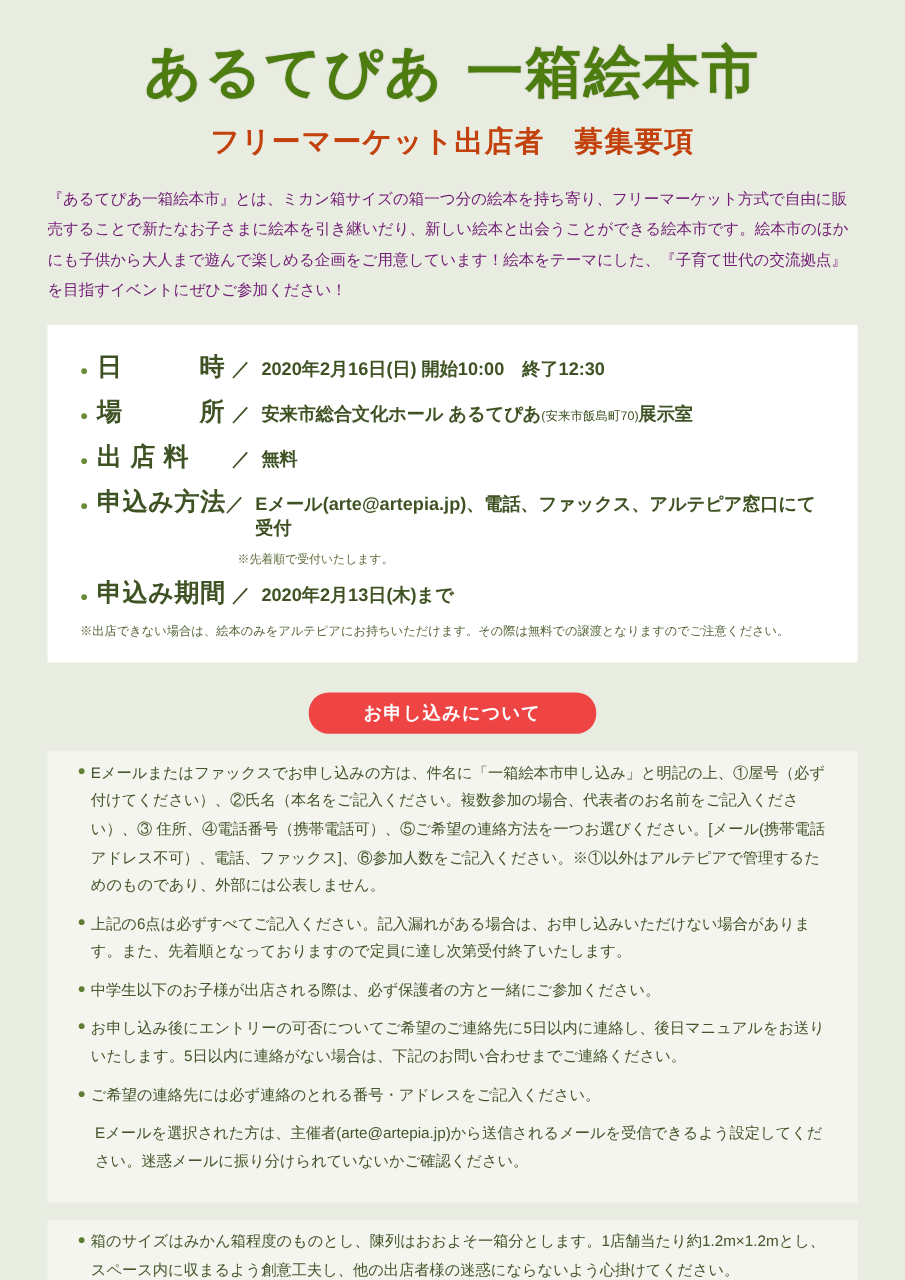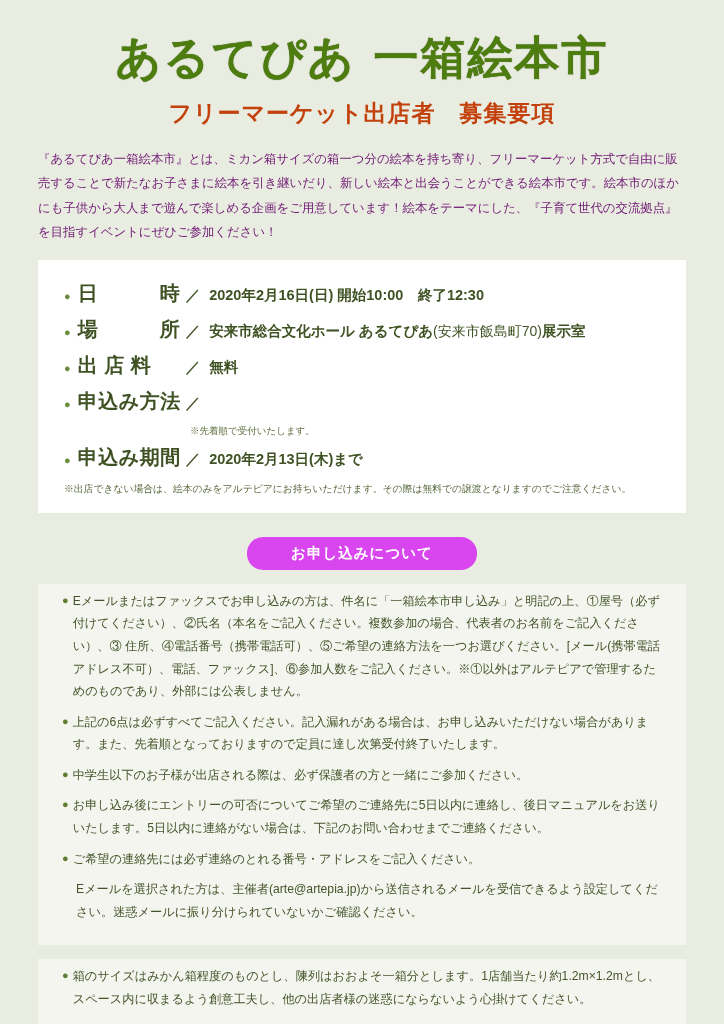--- a/index.html
+++ b/index.html
@@ -77,21 +77,21 @@
     letter-spacing: 0.5px;
   }
   .lbl-w1 { width: 108px; display: inline-block; }
   .lbl-w2 { width: 108px; display: inline-block; }
   .slash { margin: 0 9px 0 0; font-weight: bold; }
   .info-value {
     font-weight: bold;
     font-size: 14.5px;
   }
   .small-inline {
-    font-size: 14px;
+    font-size: 10px;
     font-weight: normal;
   }
   .note-small {
     font-size: 9.5px;
     color: #5b6b3a;
     margin: 2px 0 6px 126px;
     line-height: 1.5;
   }
   .panel-footnote {
     font-size: 9.8px;
@@ -99,21 +99,21 @@
     margin-top: 10px;
     line-height: 1.6;
   }
   
   .pill-wrap {
     display: flex;
     justify-content: center;
     margin: 24px 0 0 0;
   }
   .pill {
-    background: #d946ef;
+    background: #ef4444;
     color: #ffffff;
     font-size: 14.5px;
     font-weight: bold;
     padding: 7px 44px;
     border-radius: 16px;
     letter-spacing: 1px;
   }
   .section-body {
     background: #f4f5ee;
     margin-top: 14px;
@@ -174,20 +174,21 @@
       <span class="bullet">●</span>
       <span class="info-label lbl-w1">出 店 料</span>
       <span class="slash">／</span>
       <span class="info-value">無料</span>
     </div>
 
     <div class="info-row">
       <span class="bullet">●</span>
       <span class="info-label lbl-w2">申込み方法</span>
       <span class="slash">／</span>
+      <span class="info-value">Eメール(arte@artepia.jp)、電話、ファックス、アルテピア窓口にて受付</span>
     </div>
     <div class="note-small">※先着順で受付いたします。</div>
 
     <div class="info-row">
       <span class="bullet">●</span>
       <span class="info-label lbl-w2">申込み期間</span>
       <span class="slash">／</span>
       <span class="info-value">2020年2月13日(木)まで</span>
     </div>
 

